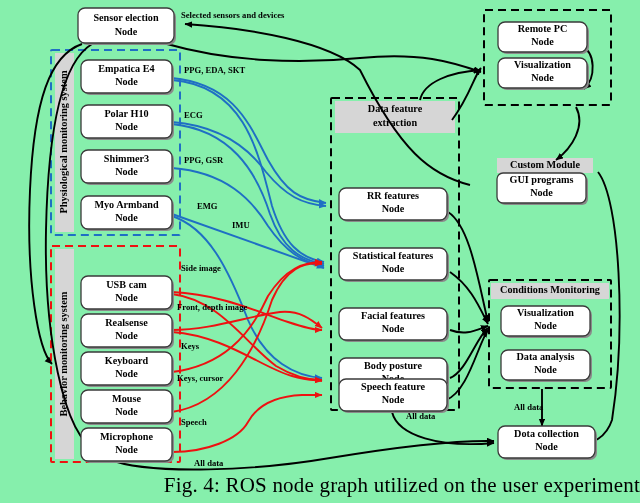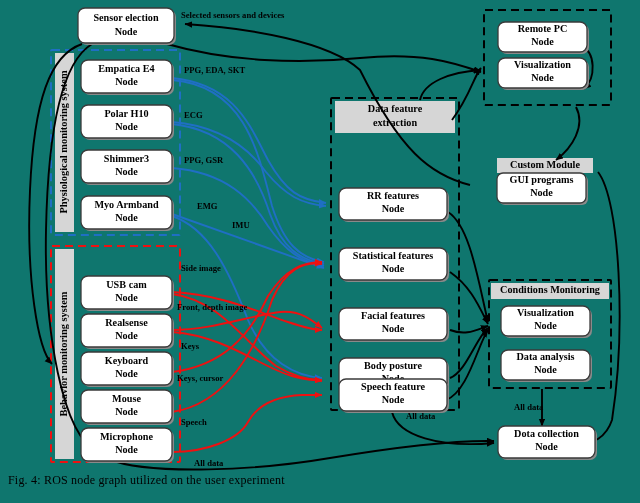--- a/index.html
+++ b/index.html
@@ -8,21 +8,21 @@
     background: #ffffff;
   }
   body {
     font-family: "Liberation Serif", "DejaVu Serif", serif;
   }
   #figure {
     position: relative;
     width: 640px;
     height: 503px;
     overflow: hidden;
-    background: #0f766e;
+    background: #86efac;
   }
   #canvas {
     position: absolute;
     left: 0;
     top: 0;
     width: 640px;
     height: 503px;
   }
   .node-rect {
     fill: #ffffff;
@@ -102,23 +102,23 @@
     font-weight: bold;
     font-size: 8.6px;
     fill: #000000;
   }
   .caption {
     position: absolute;
     left: 8px;
     right: 0;
     bottom: 0;
     height: 30px;
-    text-align: left;
-    font-family: "Liberation Serif", "DejaVu Serif", serif;
-    font-size: 12px;
+    text-align: right;
+    font-family: "Liberation Serif", "DejaVu Serif", serif;
+    font-size: 21px;
     color: #000000;
     letter-spacing: 0.2px;
     white-space: nowrap;
     overflow: hidden;
   }
 </style>
 </head>
 <body>
 
 <div id="figure">

